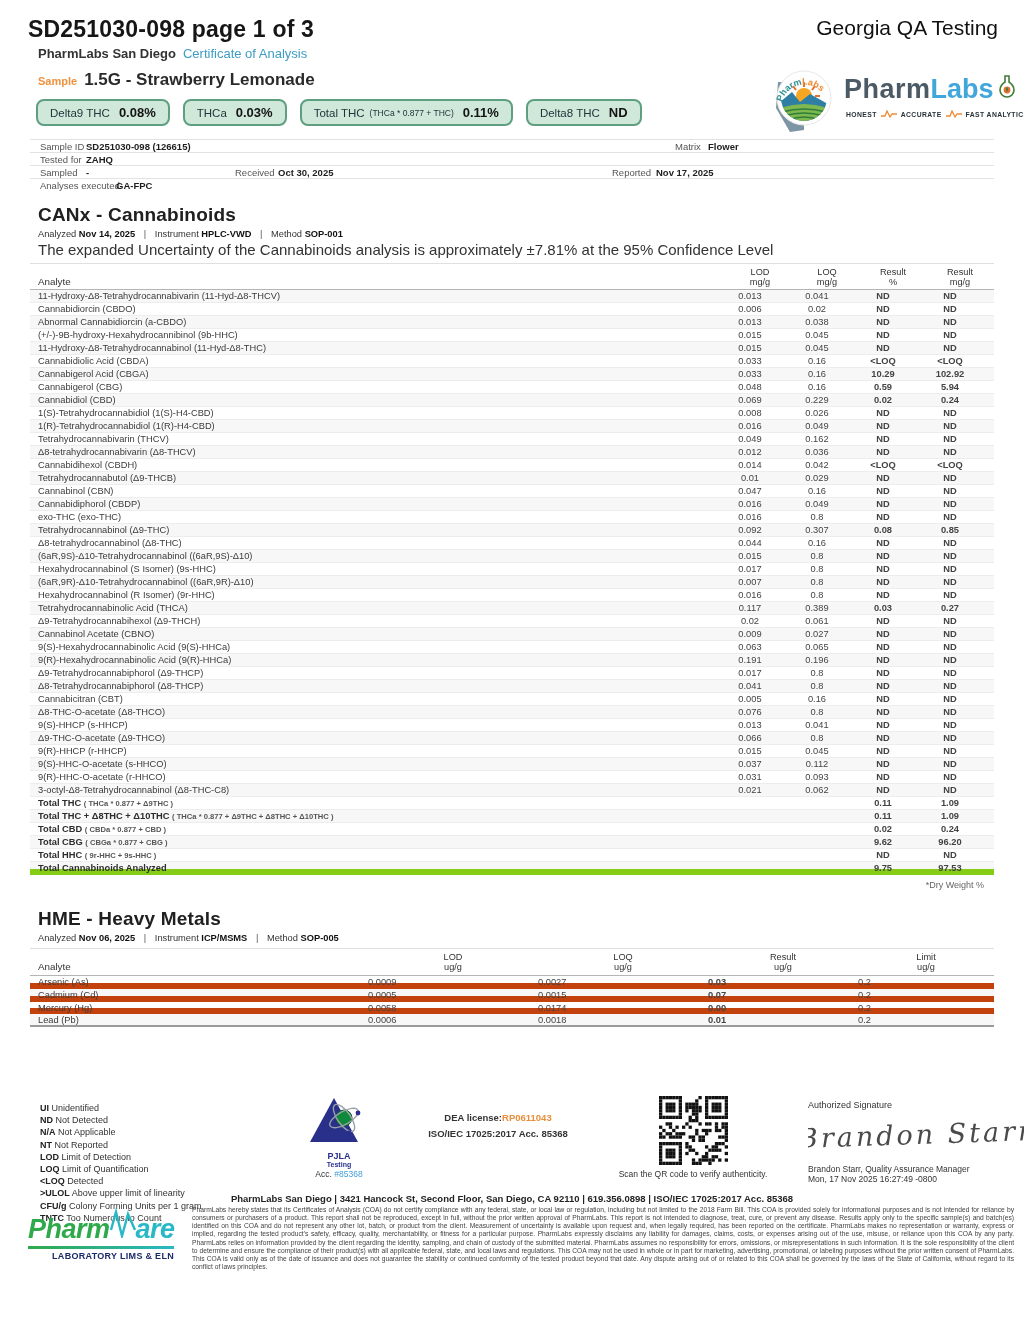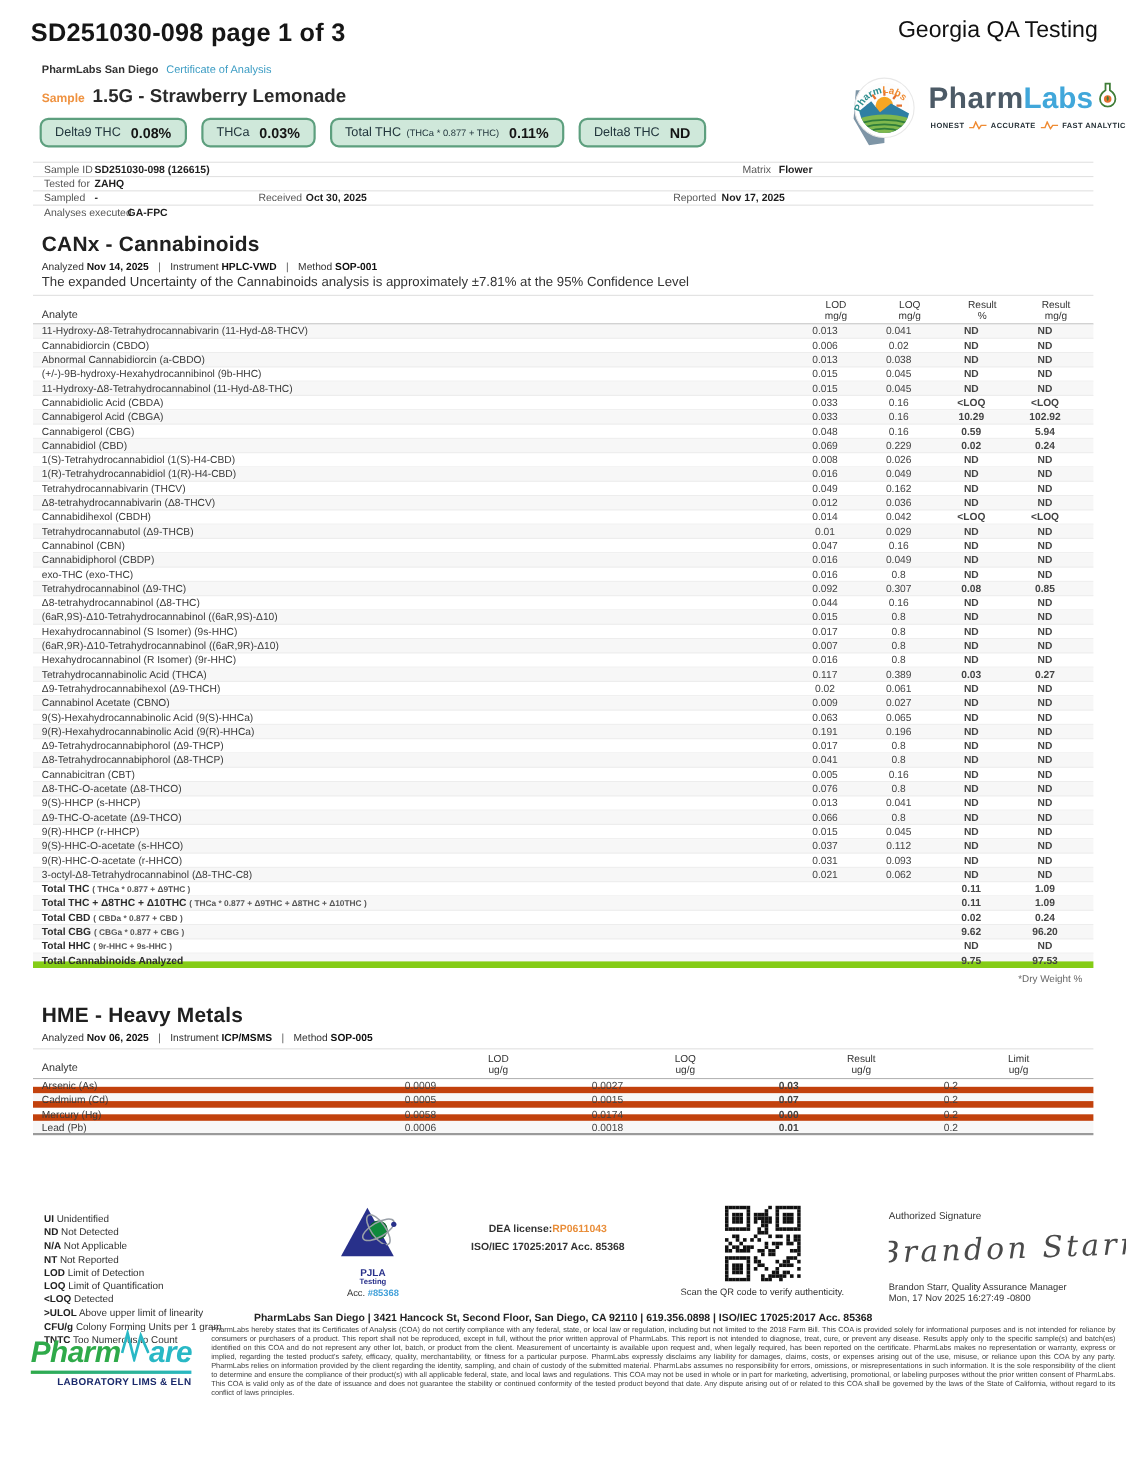--- a/index.html
+++ b/index.html
@@ -5,21 +5,21 @@
   * { margin:0; padding:0; box-sizing:border-box; }
   html,body { background:#fff; }
   body { width:1024px; height:1325px; font-family:"Liberation Sans", sans-serif; color:#222; }
   .page { position:relative; width:1024px; height:1325px; overflow:hidden; background:#fff; }
 
   
   .topbar { display:flex; justify-content:space-between; align-items:flex-start; padding:16px 26px 0 28px; }
   .report-title { font-size:23px; font-weight:700; color:#161616; letter-spacing:.2px; }
   .client-title { font-size:21px; font-weight:400; color:#111; }
 
-  .labline { margin:15px 0 0 38px; font-size:10px; font-weight:700; color:#333; }
+  .labline { margin:3px 0 0 38px; font-size:13px; font-weight:700; color:#333; }
   .labline .coa { color:#3d9dc4; font-weight:500; margin-left:7px; }
 
   .sampleline { margin:9px 0 0 38px; display:flex; align-items:baseline; }
   .sampleline .slabel { font-size:11px; color:#ef9240; font-weight:600; }
   .sampleline .sname { font-size:17px; font-weight:700; color:#2a2a2a; margin-left:7px; }
 
   .badges { display:flex; gap:13px; margin:9px 0 0 36px; }
   .badge { background:#cfe8da; border:2px solid #5d9f7e; border-radius:8px; height:27px;
            display:flex; align-items:center; padding:2px 12px; }
   .badge .b-label { font-size:11.5px; color:#21353c; }
@@ -40,21 +40,21 @@
   .irow { position:relative; height:13px; line-height:12px; border-top:1px solid #e2e2e2; }
   .irow span { position:absolute; top:1px; white-space:nowrap; }
   .ilab { color:#555; }
   .ival { font-weight:700; color:#1e1e1e; }
 
   
   .sec-title { margin:13px 0 0 38px; font-size:19px; font-weight:600; color:#202020; letter-spacing:.2px;}
   .sec-meta { margin:3px 0 0 38px; font-size:9.3px; color:#333; }
   .sec-meta b { color:#111; }
   .sec-meta .sep { margin:0 6px; color:#555; }
-  .sec-note { margin:2px 0 0 38px; font-size:12px; color:#333; }
+  .sec-note { margin:2px 0 0 38px; font-size:15px; color:#333; }
 
   
   .ctable { margin:5px 30px 0 30px; border-top:1px solid #e0e0e0; }
   .cgrid { display:grid; grid-template-columns:1fr 68px 66px 66px 68px; padding-right:10px; }
   .chead { border-bottom:1px solid #b5b5b5; padding:3px 0 2px 0; align-items:end; }
   .chead .h-analyte { font-size:9.8px; color:#333; align-self:end; padding-left:8px;}
   .chead .hcol { text-align:center; font-size:9.2px; color:#333; line-height:10px; }
   .trow { height:13px; line-height:13px; font-size:9.3px; border-bottom:1px solid #ededed; align-items:center;}
   .trow:nth-child(odd) { background:#f7f7f7; }
   .trow .c-name { color:#3a3a3a; padding-left:8px; white-space:nowrap; overflow:hidden; }
@@ -80,21 +80,21 @@
 
   
   .footer { position:absolute; left:0; top:1090px; width:1024px; height:235px; }
   .legend { position:absolute; left:40px; top:12px; font-size:9px; line-height:12.2px; color:#333; }
   .legend b { color:#222; }
 
   .pjla { position:absolute; left:296px; top:6px; width:86px; text-align:center; }
   .pjla .p1 { font-size:9px; font-weight:700; color:#28308a; margin-top:1px;}
   .pjla .p2 { font-size:7px; font-weight:700; color:#28308a; }
   .pjla .p3 { font-size:8.5px; color:#333; margin-top:1px;}
-  .pjla .p3 .acc { color:#3f9fd8; font-weight:700;}
+  .pjla .p3 .acc { color:#3f9fd8; font-weight:400;}
 
   .dea { position:absolute; left:408px; top:22px; width:180px; text-align:center; font-size:9.5px; color:#333; }
   .dea .d1 { font-weight:700; }
   .dea .d1 .deaval { color:#e98e3a; }
   .dea .d2 { font-weight:700; margin-top:5px; }
 
   .qrblock { position:absolute; left:608px; top:6px; width:170px; text-align:center; }
   .qrblock svg { display:block; margin:0 auto; }
   .qr-caption { font-size:8.5px; color:#333; margin-top:4px; }
 

